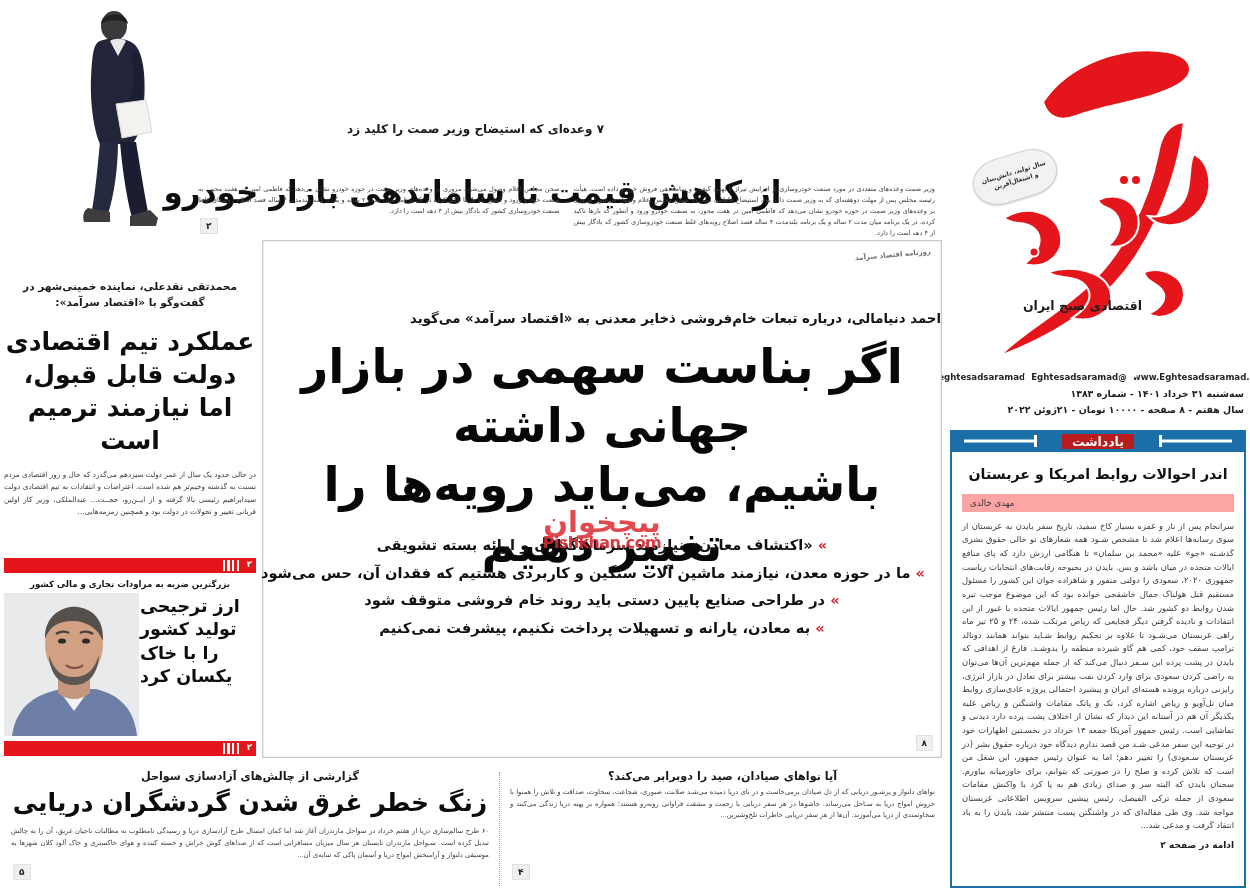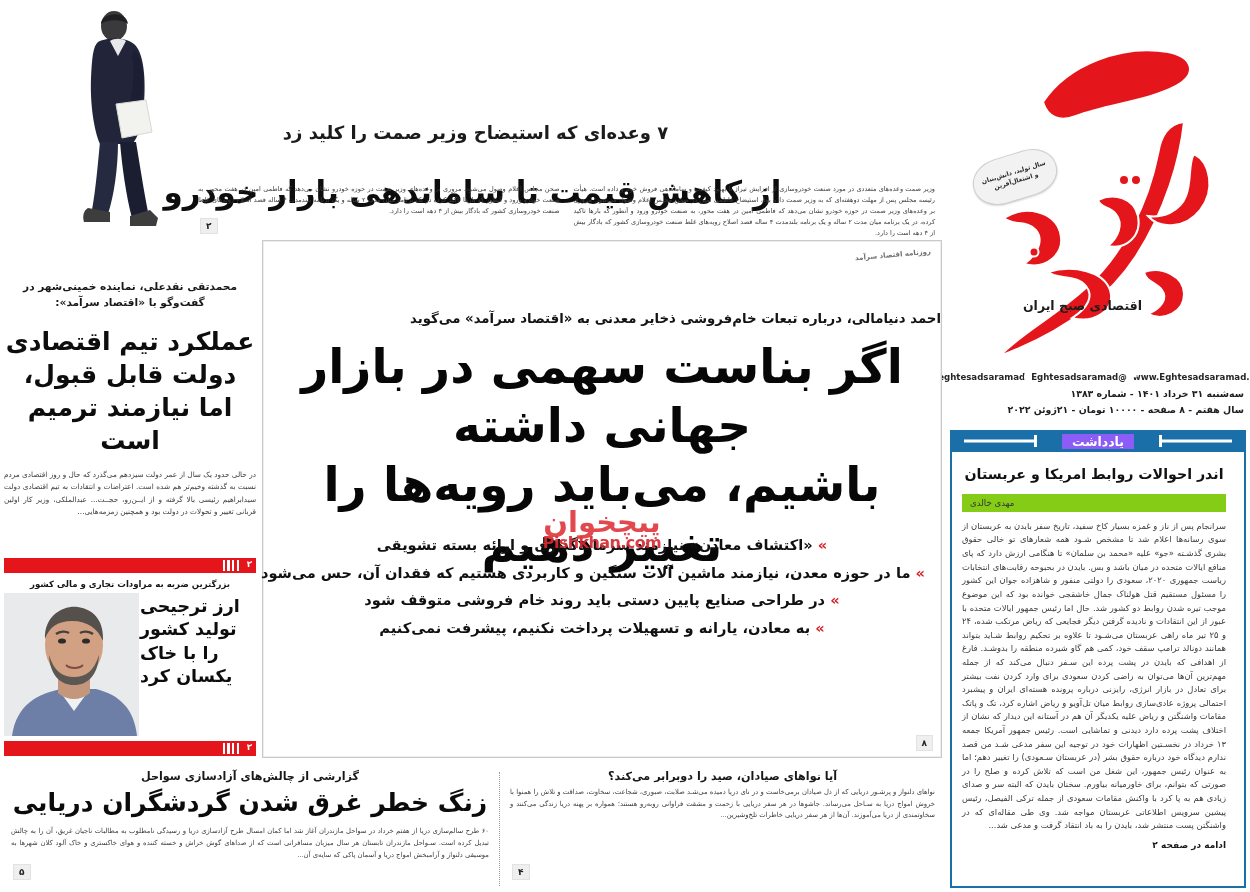--- a/index.html
+++ b/index.html
@@ -81,45 +81,45 @@
     position: absolute; top: 430px; right: 4px;
     width: 296px; height: 458px;
   }
   .note-header {
     position: relative; height: 22px;
     display: flex; align-items: center; justify-content: center;
     background: #1b6fa8;
   }
   .note-header .nh-title {
     color: #fff; font-size: 12.5px; font-weight: 700; z-index: 2;
-    padding: 0 10px; background: #8b5cf6;
+    padding: 0 10px; background: #b91c1c;
   }
   .note-header .bar-l, .note-header .bar-r {
     position: absolute; top: 50%; height: 3px; background: #ffffff;
     transform: translateY(-50%);
   }
   .note-header .bar-l { left: 14px; width: 70px; }
   .note-header .bar-r { right: 14px; width: 70px; }
   .note-header .tick-l, .note-header .tick-r {
     position: absolute; top: 5px; width: 3px; height: 12px; background: #ffffff;
   }
   .note-header .tick-l { left: 84px; }
   .note-header .tick-r { right: 84px; }
 
   .note-body {
     border: 2px solid #1b6fa8; border-top: none;
-    height: 436px; padding: 9px 18px 6px 10px; background: #fff;
+    height: 436px; padding: 9px 10px 6px 10px; background: #fff;
     overflow: hidden;
   }
   .note-title {
     font-size: 14.2px; font-weight: 700; color: #111;
     text-align: center; margin: 4px 0 9px 0; line-height: 1.4;
   }
   .note-byline {
-    background: #84cc16; padding: 4px 8px; font-size: 8.6px;
+    background: #fca5a5; padding: 4px 8px; font-size: 8.6px;
     color: #333; text-align: left; margin-bottom: 8px;
   }
   .note-text {
     font-size: 8.4px; line-height: 1.62; color: #3a3a3a;
     text-align: justify; text-justify: inter-word;
   }
   .note-cont {
     font-size: 9px; font-weight: 700; color: #1a1a1a;
     margin-top: 7px; text-align: right;
   }
@@ -128,21 +128,21 @@
   #top-story {
     position: absolute; top: 0; left: 0;
     width: 945px; height: 238px;
   }
   .walker {
     position: absolute; left: 60px; top: 8px;
     width: 130px; height: 225px;
   }
   .ts-kicker {
     position: absolute; top: 122px; left: 6px; right: 0;
-    text-align: center; font-size: 18px; font-weight: 700; color: #1b1b1b;
+    text-align: center; font-size: 12px; font-weight: 700; color: #1b1b1b;
   }
   .ts-head {
     position: absolute; top: 136px; left: 0; right: 0;
     text-align: center; font-size: 31px; font-weight: 800;
     color: #0d0d0d; letter-spacing: -.5px; margin-top: 38px;
   }
   .ts-cols {
     position: absolute; top: 184px; left: 198px; right: 10px;
     display: flex; gap: 14px; direction: rtl;
   }

